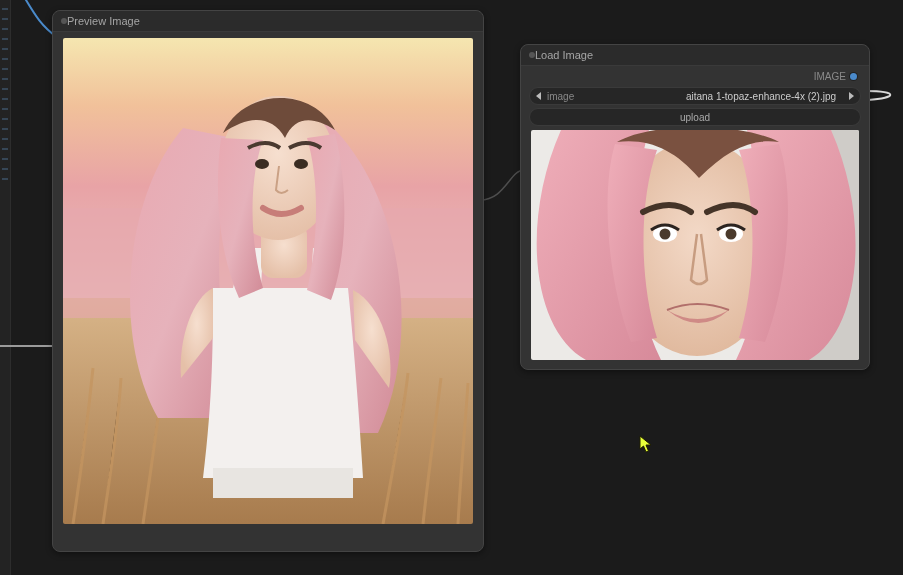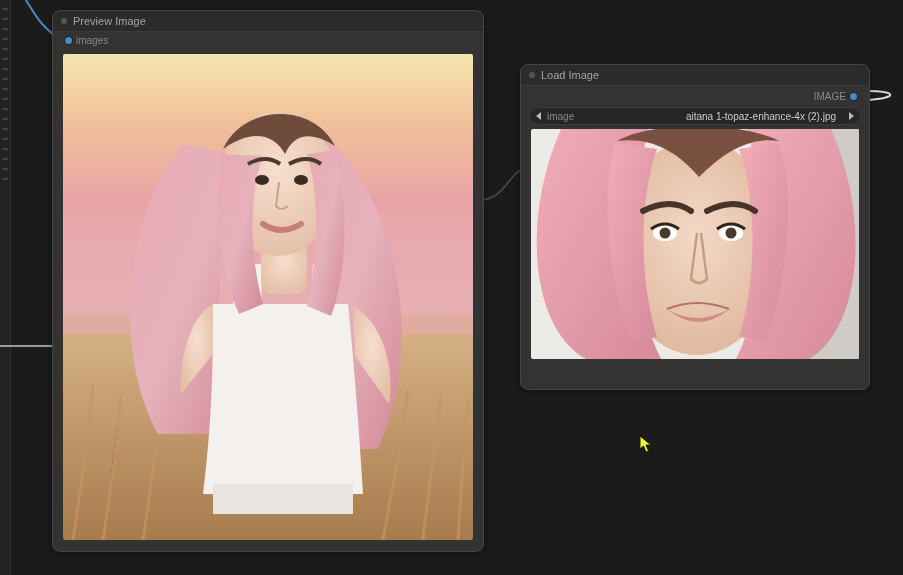--- a/index.html
+++ b/index.html
@@ -51,21 +51,20 @@
     border-radius: 8px;
     box-shadow: 0 2px 6px rgba(0,0,0,0.4);
   }
   .node-header {
     height: 20px;
     background: #2b2b2b;
     border-radius: 8px 8px 0 0;
     display: flex;
     align-items: center;
     padding: 0 8px;
-    gap: 6px;
     border-bottom: 1px solid #3a3a3a;
     color: #a5a5a5;
   }
   .hdr-dot {
     width: 6px; height: 6px;
     border-radius: 50%;
     background: #555;
   }
   .slot-row {
     display: flex;
@@ -134,21 +133,21 @@
   .imgbox svg { display:block; }
 
   
   #preview-node {
     left: 52px; top: 10px;
     width: 430px; height: 540px;
   }
   #preview-node .imgbox { height: 486px; }
 
   #load-node {
-    left: 520px; top: 64px;
+    left: 520px; top: 44px;
     width: 348px; height: 324px;
   }
   #load-node .imgbox { height: 230px; margin-top:4px; }
 
   .outputs {
     padding-top: 2px;
   }
 </style>
 </head>
 <body>
@@ -182,24 +181,20 @@
 
   <path d="M 866 91 C 898 91, 898 98, 868 100" stroke="#d8d8d8" stroke-width="2" fill="none"></path>
 
   <path d="M 480 200 C 505 200, 510 170, 524 170" stroke="#9b9b9b" stroke-width="1.5" fill="none" opacity="0.4"></path>
 </svg>
 
 <div class="node" id="preview-node">
   <div class="node-header">
     <div class="hdr-dot"></div>
     <span>Preview Image</span>
-  </div>
-  <div class="slot-row">
-    <div class="slot-dot blue"></div>
-    <span class="slot-label">images</span>
   </div>
   <div class="imgbox">
     <svg viewBox="0 0 410 486" width="410" height="486" preserveAspectRatio="xMidYMid slice">
 
       <defs>
         <linearGradient id="sky1" x1="0" y1="0" x2="0" y2="1">
           <stop offset="0%" stop-color="#f5e6b0"></stop>
           <stop offset="25%" stop-color="#f1c19a"></stop>
           <stop offset="55%" stop-color="#e8a3a6"></stop>
           <stop offset="100%" stop-color="#e7c2bf"></stop>
@@ -276,20 +271,23 @@
   <div class="widget combo">
     <div class="combo-left">
       <div class="tri left"></div>
       <span>image</span>
     </div>
     <div class="combo-right">
       <span>aitana 1-topaz-enhance-4x (2).jpg</span>
       <div class="tri right"></div>
     </div>
   </div>
+  <div class="widget">
+    <span>upload</span>
+  </div>
   <div class="imgbox">
     <svg viewBox="0 0 328 230" width="328" height="230" preserveAspectRatio="xMidYMid slice">
       <defs>
         <radialGradient id="skin2" cx="50%" cy="45%" r="60%">
           <stop offset="0%" stop-color="#f3d9c7"></stop>
           <stop offset="100%" stop-color="#dfb79b"></stop>
         </radialGradient>
         <linearGradient id="hair2" x1="0" y1="0" x2="1" y2="1">
           <stop offset="0%" stop-color="#efaeb9"></stop>
           <stop offset="100%" stop-color="#d78a9a"></stop>

